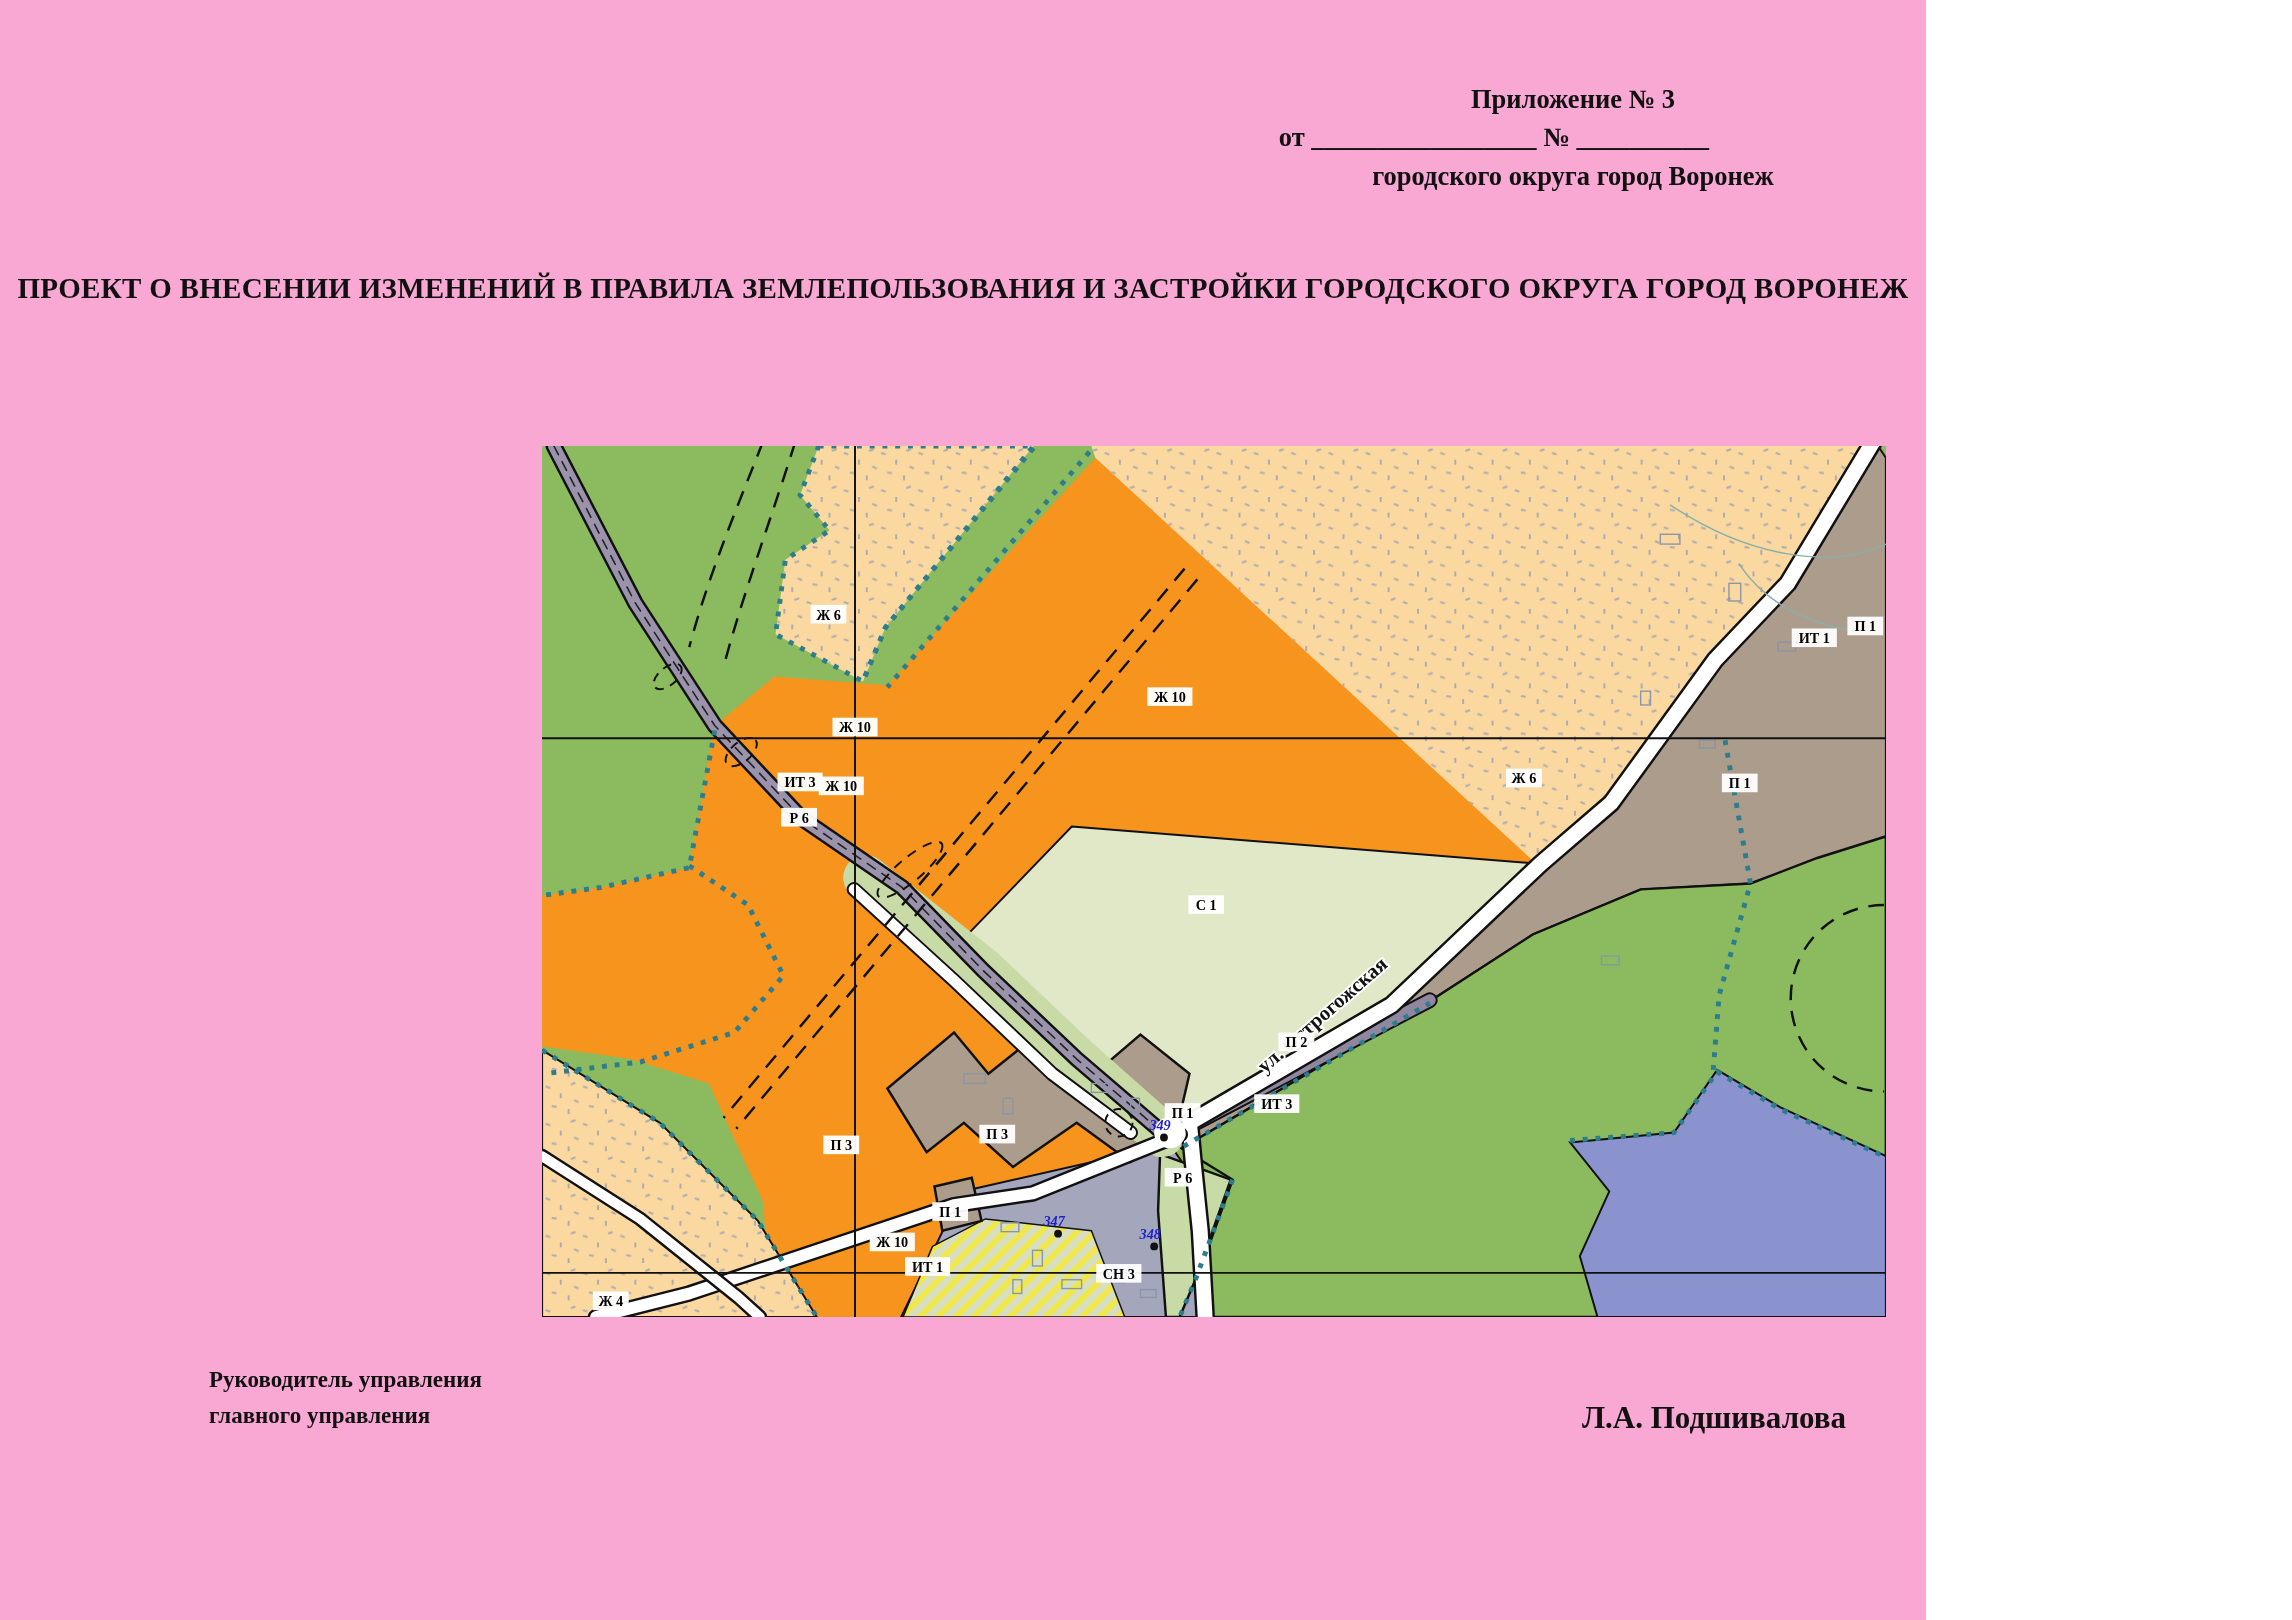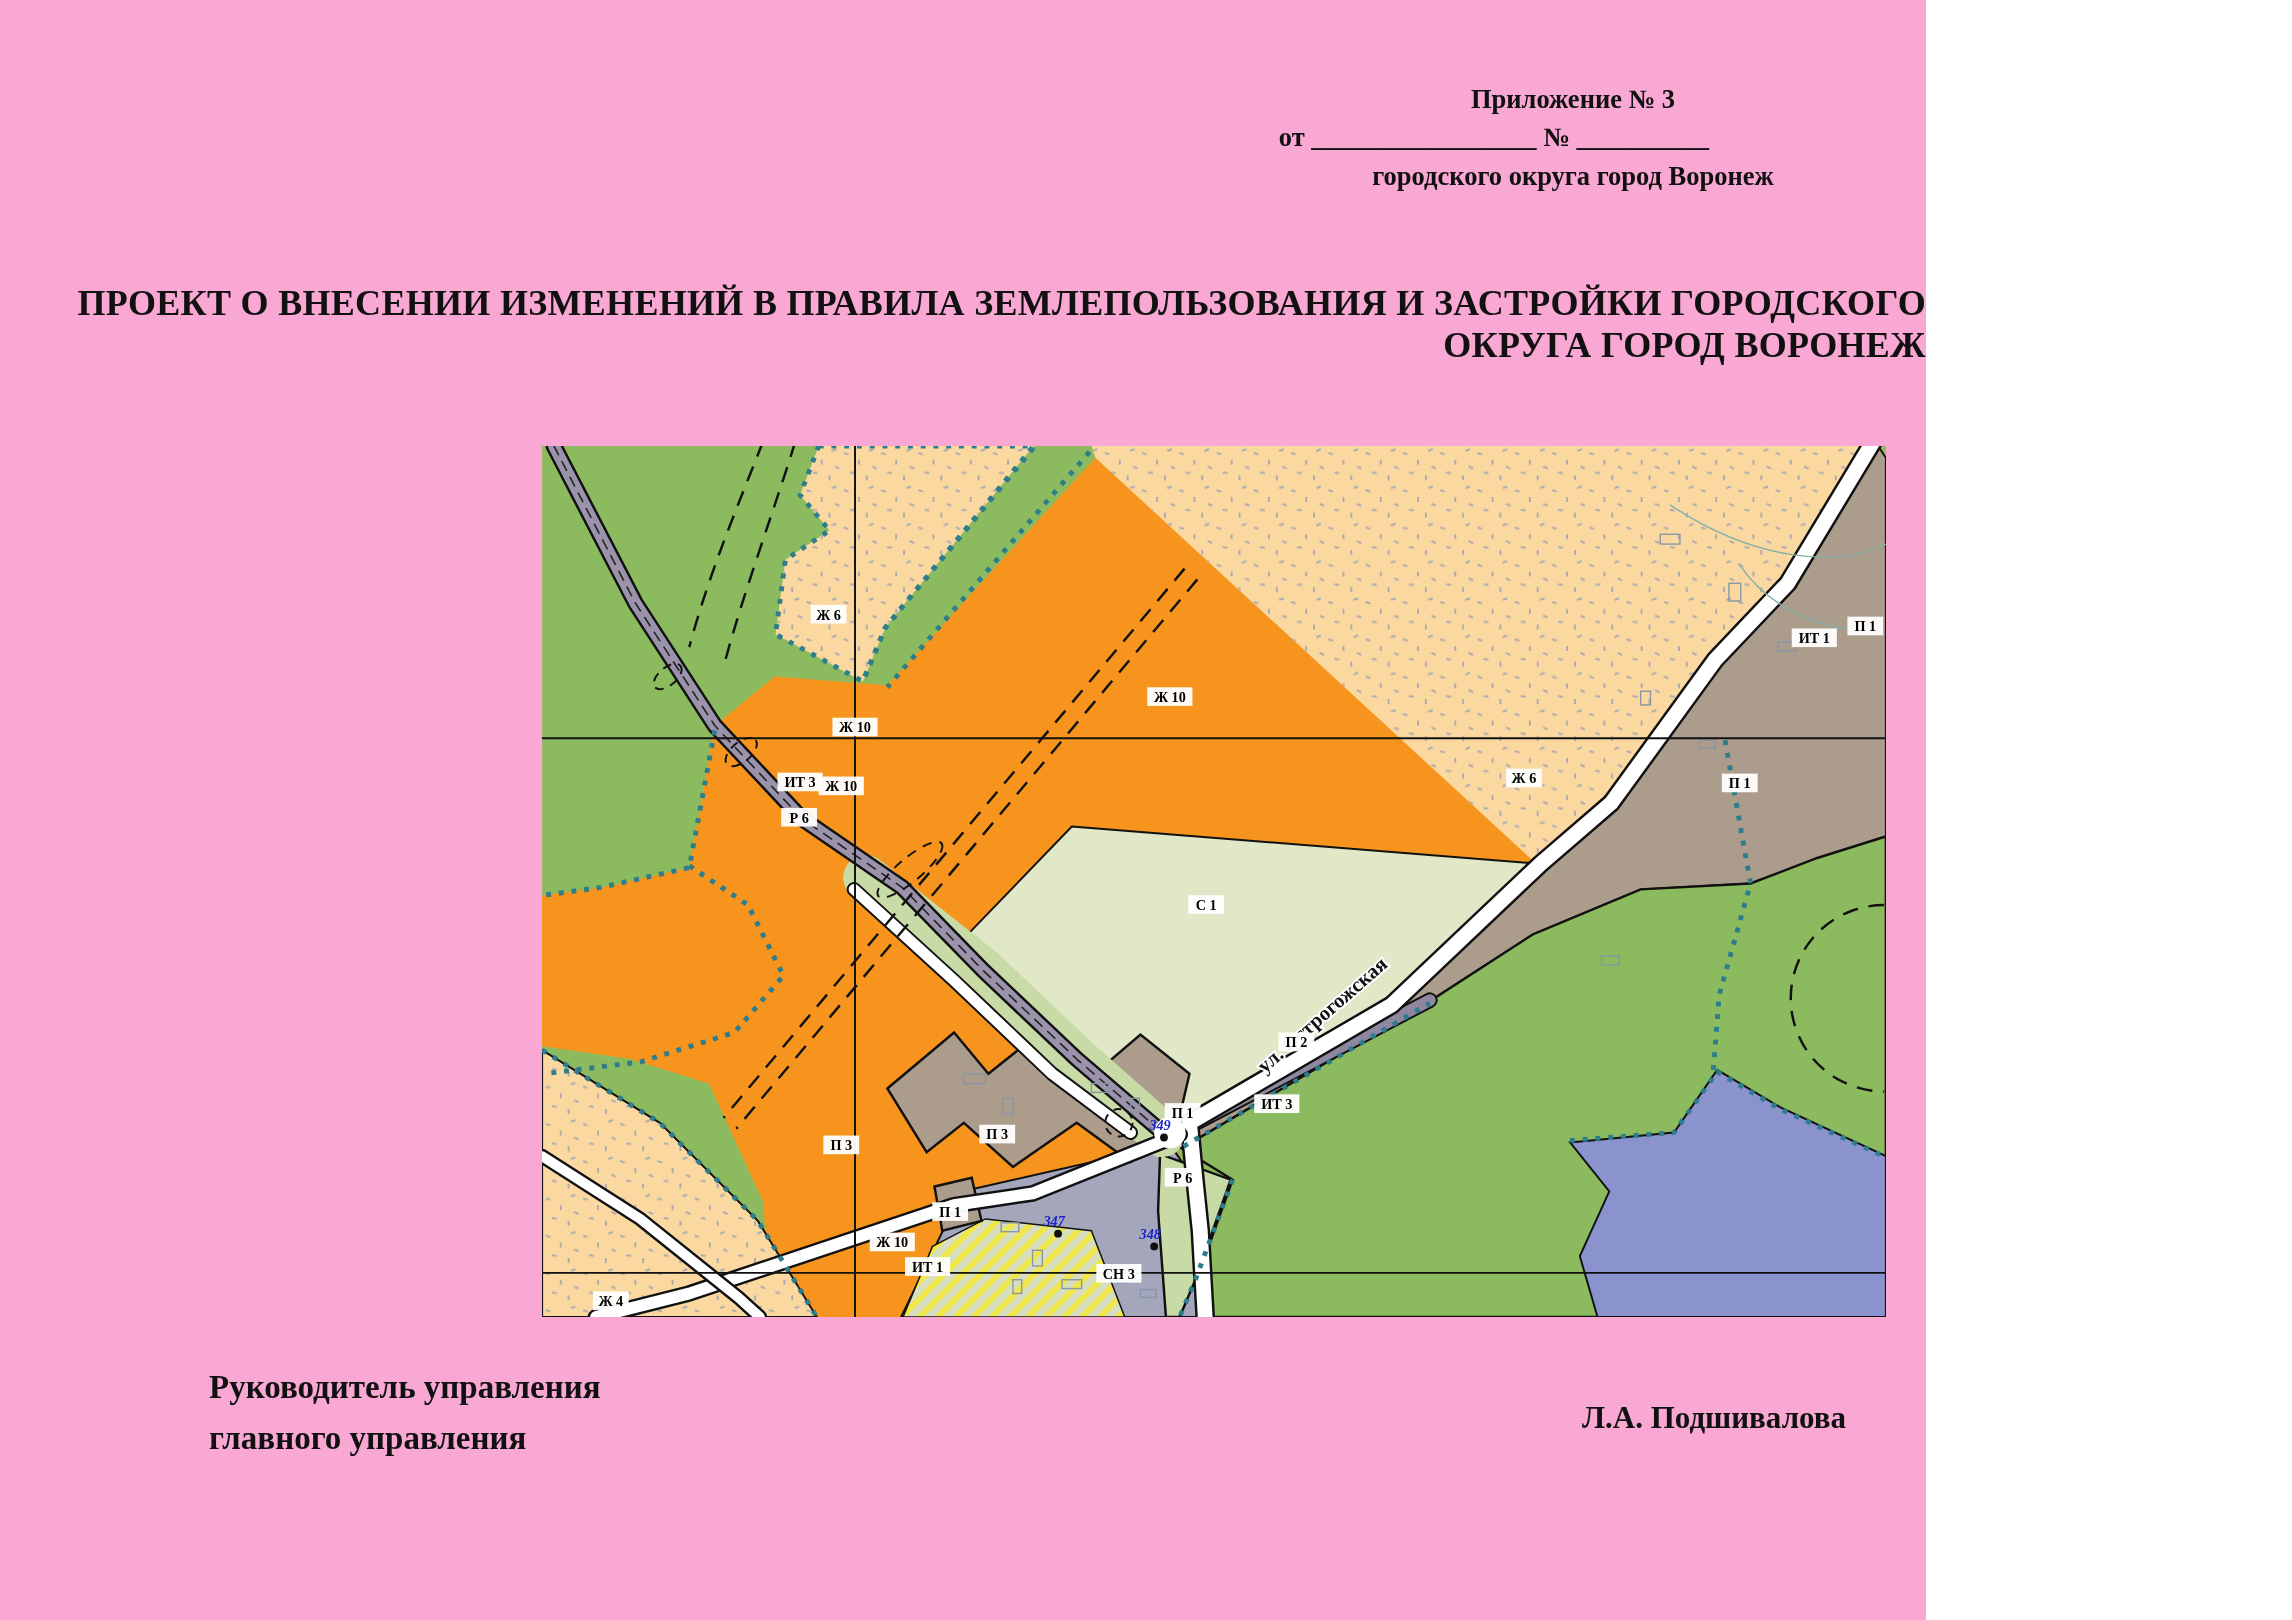--- a/index.html
+++ b/index.html
@@ -1,26 +1,26 @@
 <!DOCTYPE html>
 <html><head>
 <meta charset="utf-8">
 <style>
   html,body{margin:0;padding:0;background:#fff;}
   #page{position:relative;width:1926px;height:1620px;background:#f9a8d4;overflow:hidden;
         font-family:"Liberation Serif","DejaVu Serif",serif;color:#111;}
   #header-block{position:absolute;top:80px;right:49px;width:608px;text-align:center;
         font-weight:bold;font-size:26.5px;line-height:1.45;}
   #header-date{text-align:left;padding-left:9.8px;white-space:nowrap;}
-  #doc-title{position:absolute;top:282px;left:0;width:100%;text-align:right;
-        font-weight:bold;font-size:36px;letter-spacing:0.3px;}
+  #doc-title{position:absolute;top:272px;left:0;width:100%;text-align:center;
+        font-weight:bold;font-size:29px;letter-spacing:0.3px;}
   #doc-subtitle{position:absolute;top:370px;left:29px;width:2234px;text-align:center;
         font-weight:bold;font-size:24.5px;}
   #map-wrap{position:absolute;left:542px;top:446px;width:1344px;height:871px;}
-  #sig-left{position:absolute;left:209px;top:1362px;font-weight:bold;font-size:33px;line-height:1.55;}
+  #sig-left{position:absolute;left:209px;top:1362px;font-weight:bold;font-size:23px;line-height:1.55;}
   #sig-right{position:absolute;right:80px;top:1400px;font-weight:bold;font-size:31px;}
 </style>
 </head>
 <body>
 
 <div id="page">
 
   <div id="header-block">
     <div>Приложение № 3</div>
     <div id="header-date">от _________________  № __________</div>

